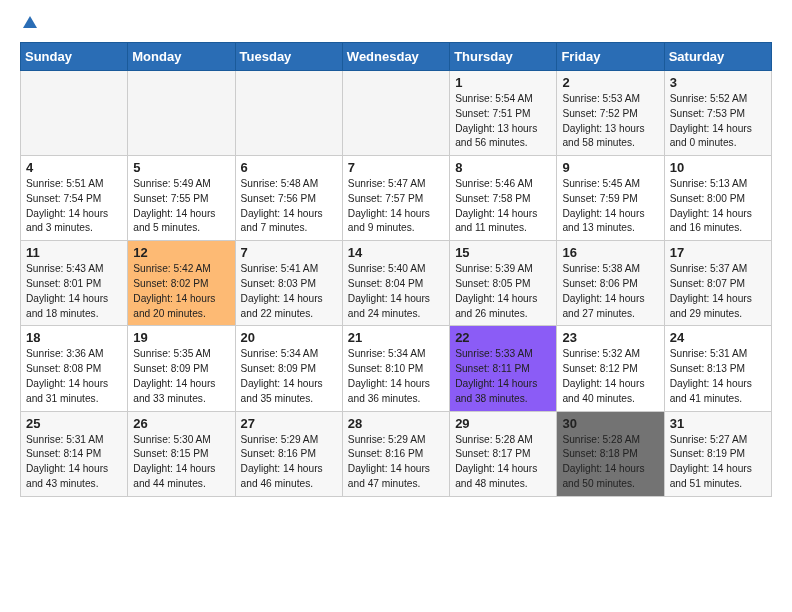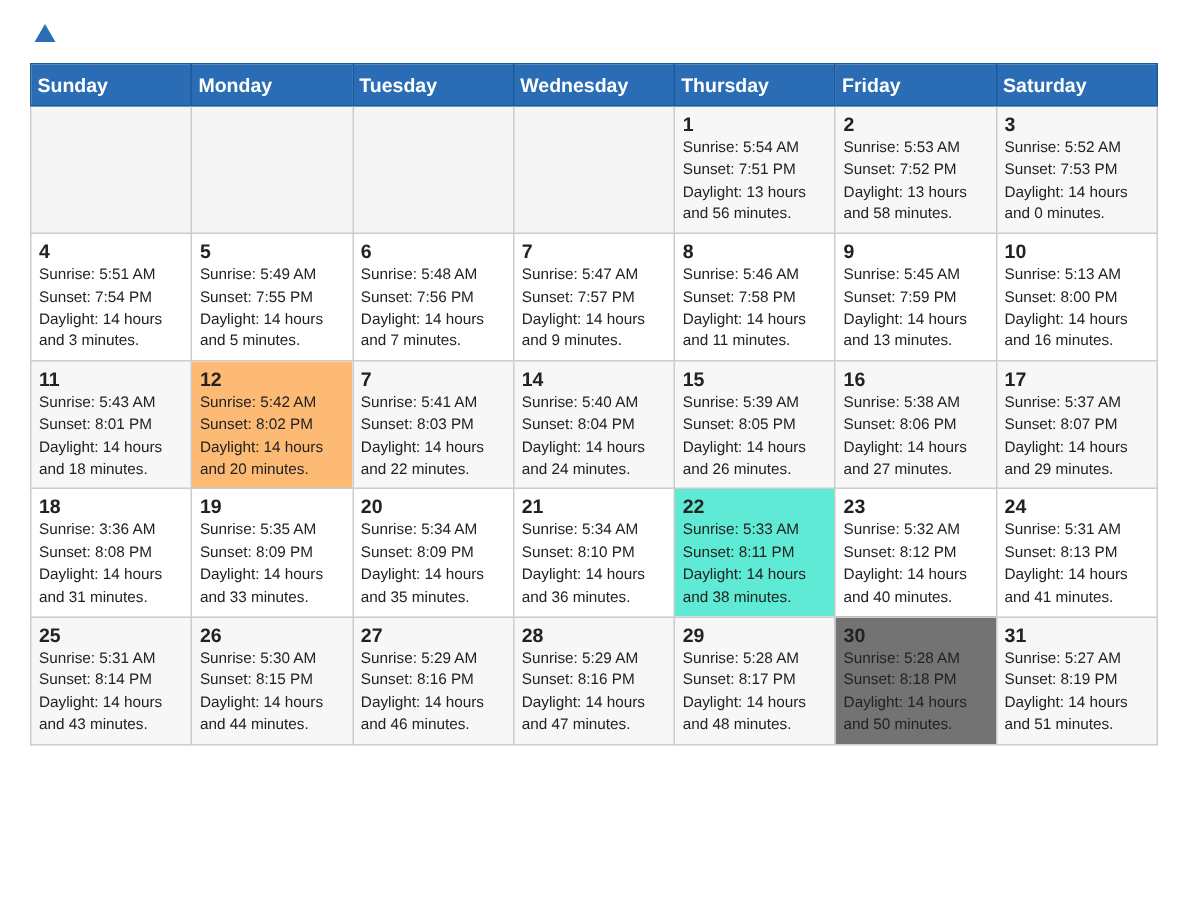--- a/index.html
+++ b/index.html
@@ -274,21 +274,21 @@
 Daylight: 14 hours
 and 35 minutes.</div>
           </td>
           <td style="background: rgb(255, 255, 255);">
             <div class="day-num">21</div>
             <div class="day-info">Sunrise: 5:34 AM
 Sunset: 8:10 PM
 Daylight: 14 hours
 and 36 minutes.</div>
           </td>
-          <td style="background: #5eead4;">
+          <td style="background: #8b5cf6;">
             <div class="day-num">22</div>
             <div class="day-info">Sunrise: 5:33 AM
 Sunset: 8:11 PM
 Daylight: 14 hours
 and 38 minutes.</div>
           </td>
           <td style="background: rgb(255, 255, 255);">
             <div class="day-num">23</div>
             <div class="day-info">Sunrise: 5:32 AM
 Sunset: 8:12 PM

